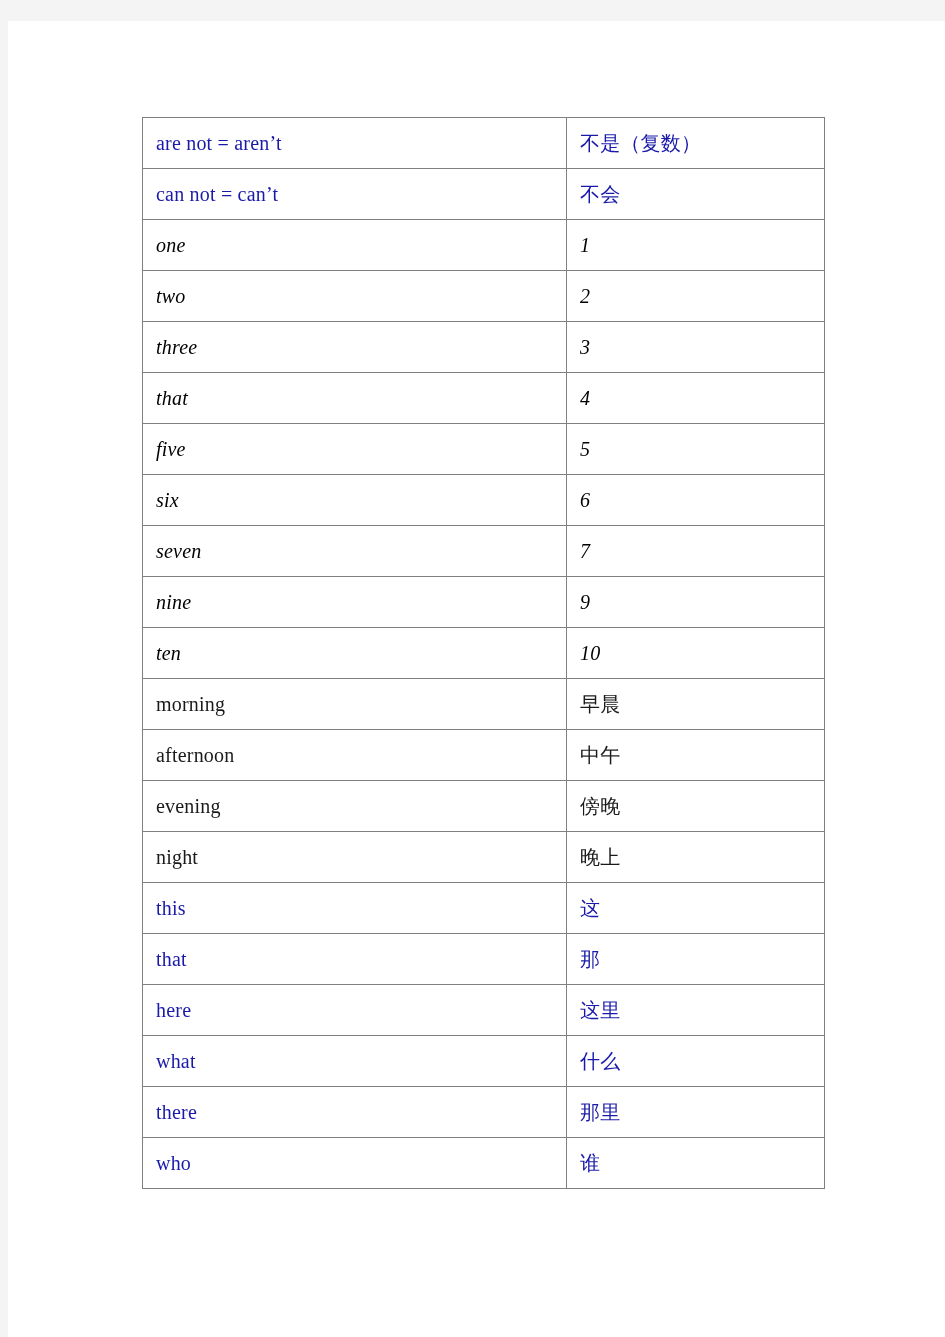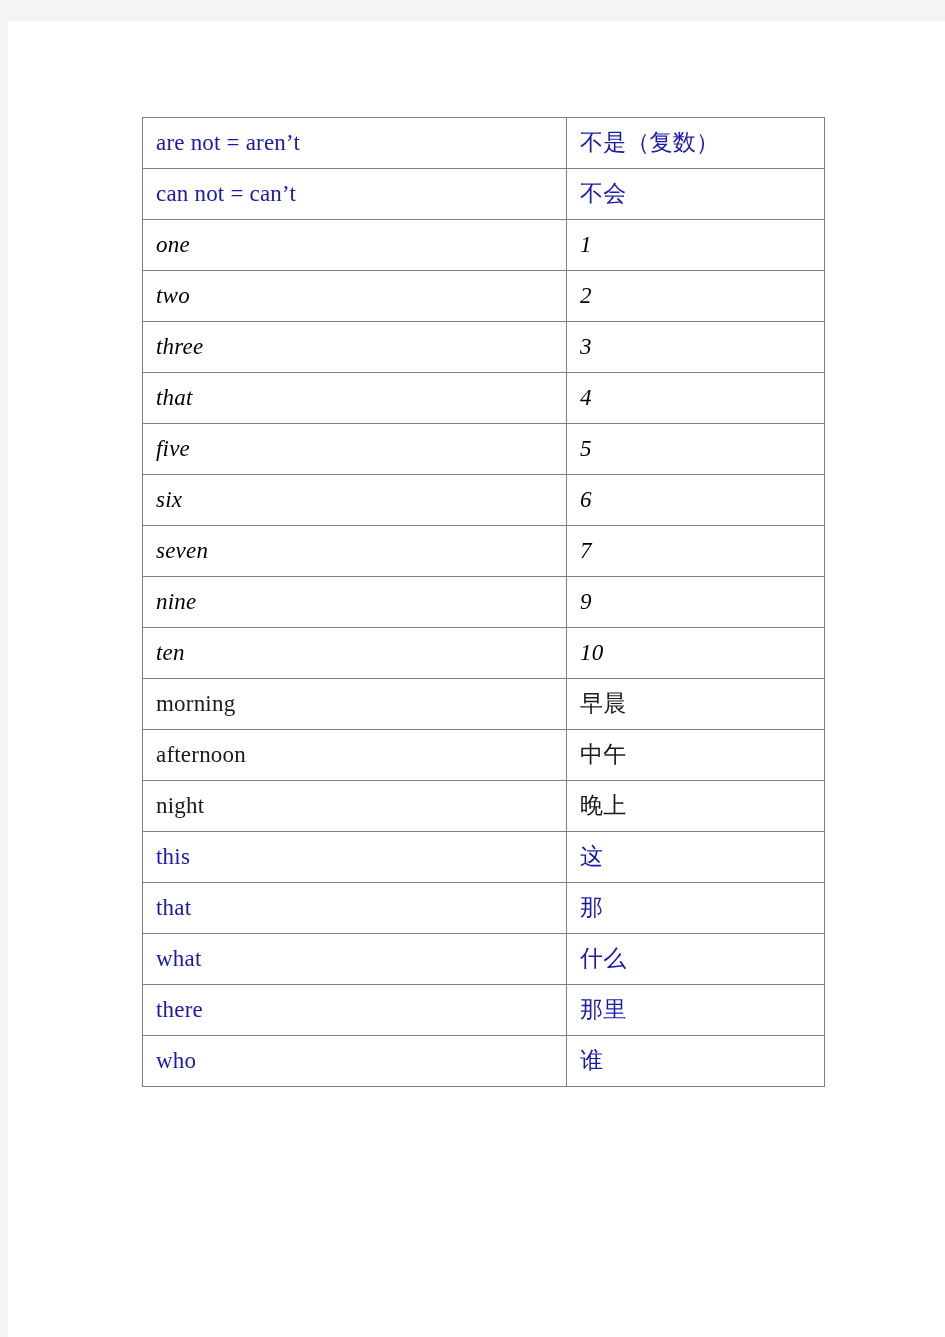--- a/index.html
+++ b/index.html
@@ -34,21 +34,21 @@
     table-layout: fixed;
   }
   #vocab-table col.col-term { width: 424px; }
   #vocab-table col.col-meaning { width: 258px; }
 
   #vocab-table td {
     border: 1px solid #808080;
     height: 50px;
     padding: 0 0 0 13px;
     vertical-align: middle;
-    font-size: 23px;
+    font-size: 20px;
     line-height: 1.2;
     letter-spacing: 0.2px;
     white-space: nowrap;
     overflow: hidden;
   }
 
   
   .term-blue, .meaning-blue { color: #1a1aaa; }
   .term-red,  .meaning-red  { color: #000000; font-style: italic; }
   .term-black,.meaning-black{ color: #1a1a1a; margin-left: 35px; }
@@ -115,30 +115,38 @@
         </tr>
         <tr>
           <td class="term-black">morning</td>
           <td class="meaning-black cjk">早晨</td>
         </tr>
         <tr>
           <td class="term-black">afternoon</td>
           <td class="meaning-black cjk">中午</td>
         </tr>
         <tr>
+          <td class="term-black">evening</td>
+          <td class="meaning-black cjk">傍晚</td>
+        </tr>
+        <tr>
           <td class="term-black">night</td>
           <td class="meaning-black cjk">晚上</td>
         </tr>
         <tr>
           <td class="term-blue">this</td>
           <td class="meaning-blue cjk">这</td>
         </tr>
         <tr>
           <td class="term-blue">that</td>
           <td class="meaning-blue cjk">那</td>
+        </tr>
+        <tr>
+          <td class="term-blue">here</td>
+          <td class="meaning-blue cjk">这里</td>
         </tr>
         <tr>
           <td class="term-blue">what</td>
           <td class="meaning-blue cjk">什么</td>
         </tr>
         <tr>
           <td class="term-blue">there</td>
           <td class="meaning-blue cjk">那里</td>
         </tr>
         <tr>

